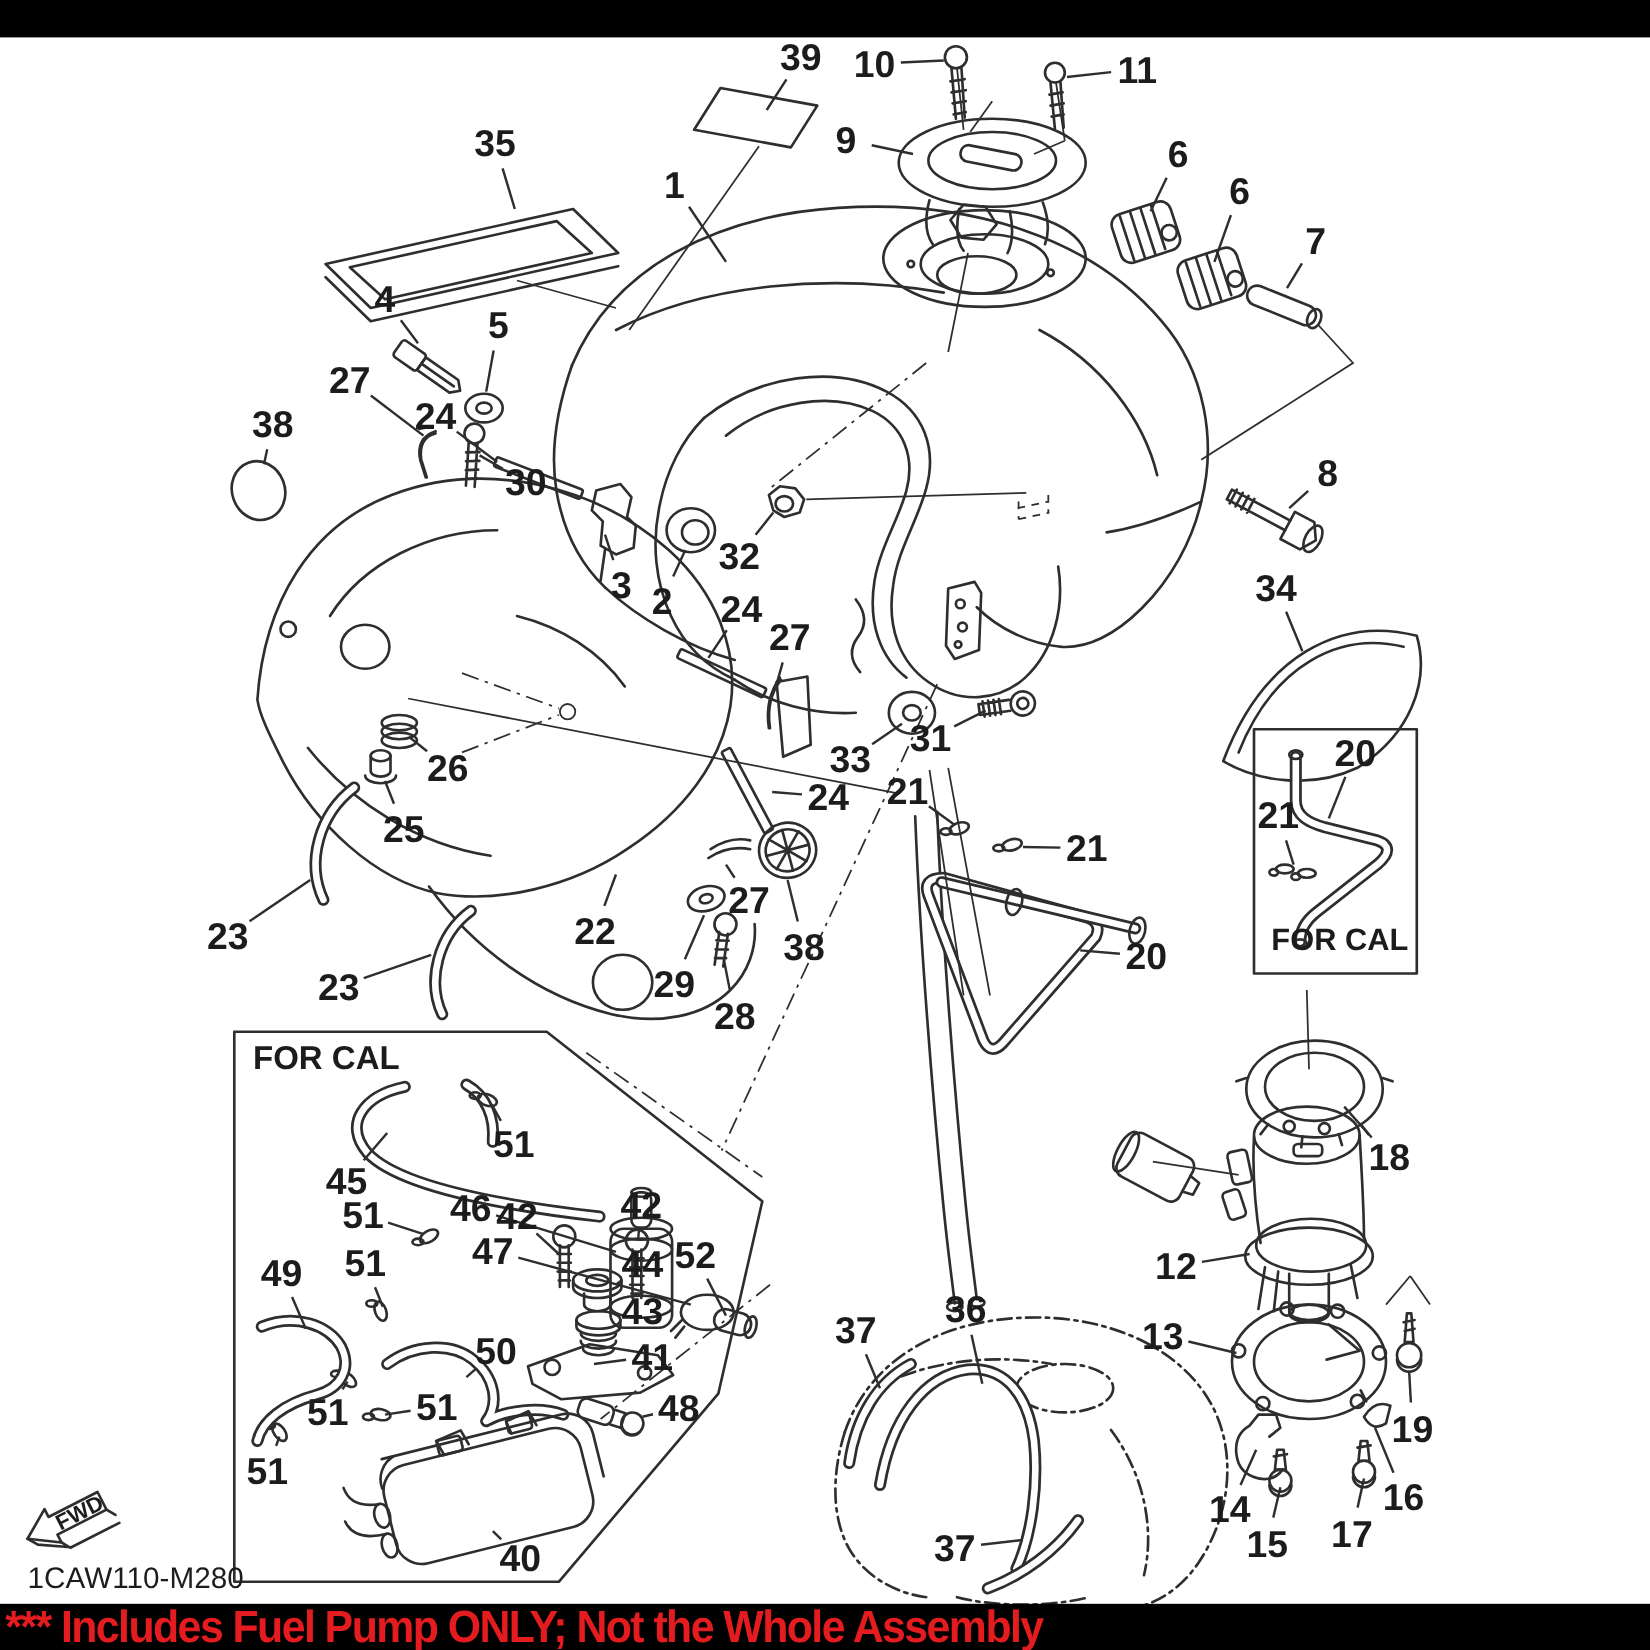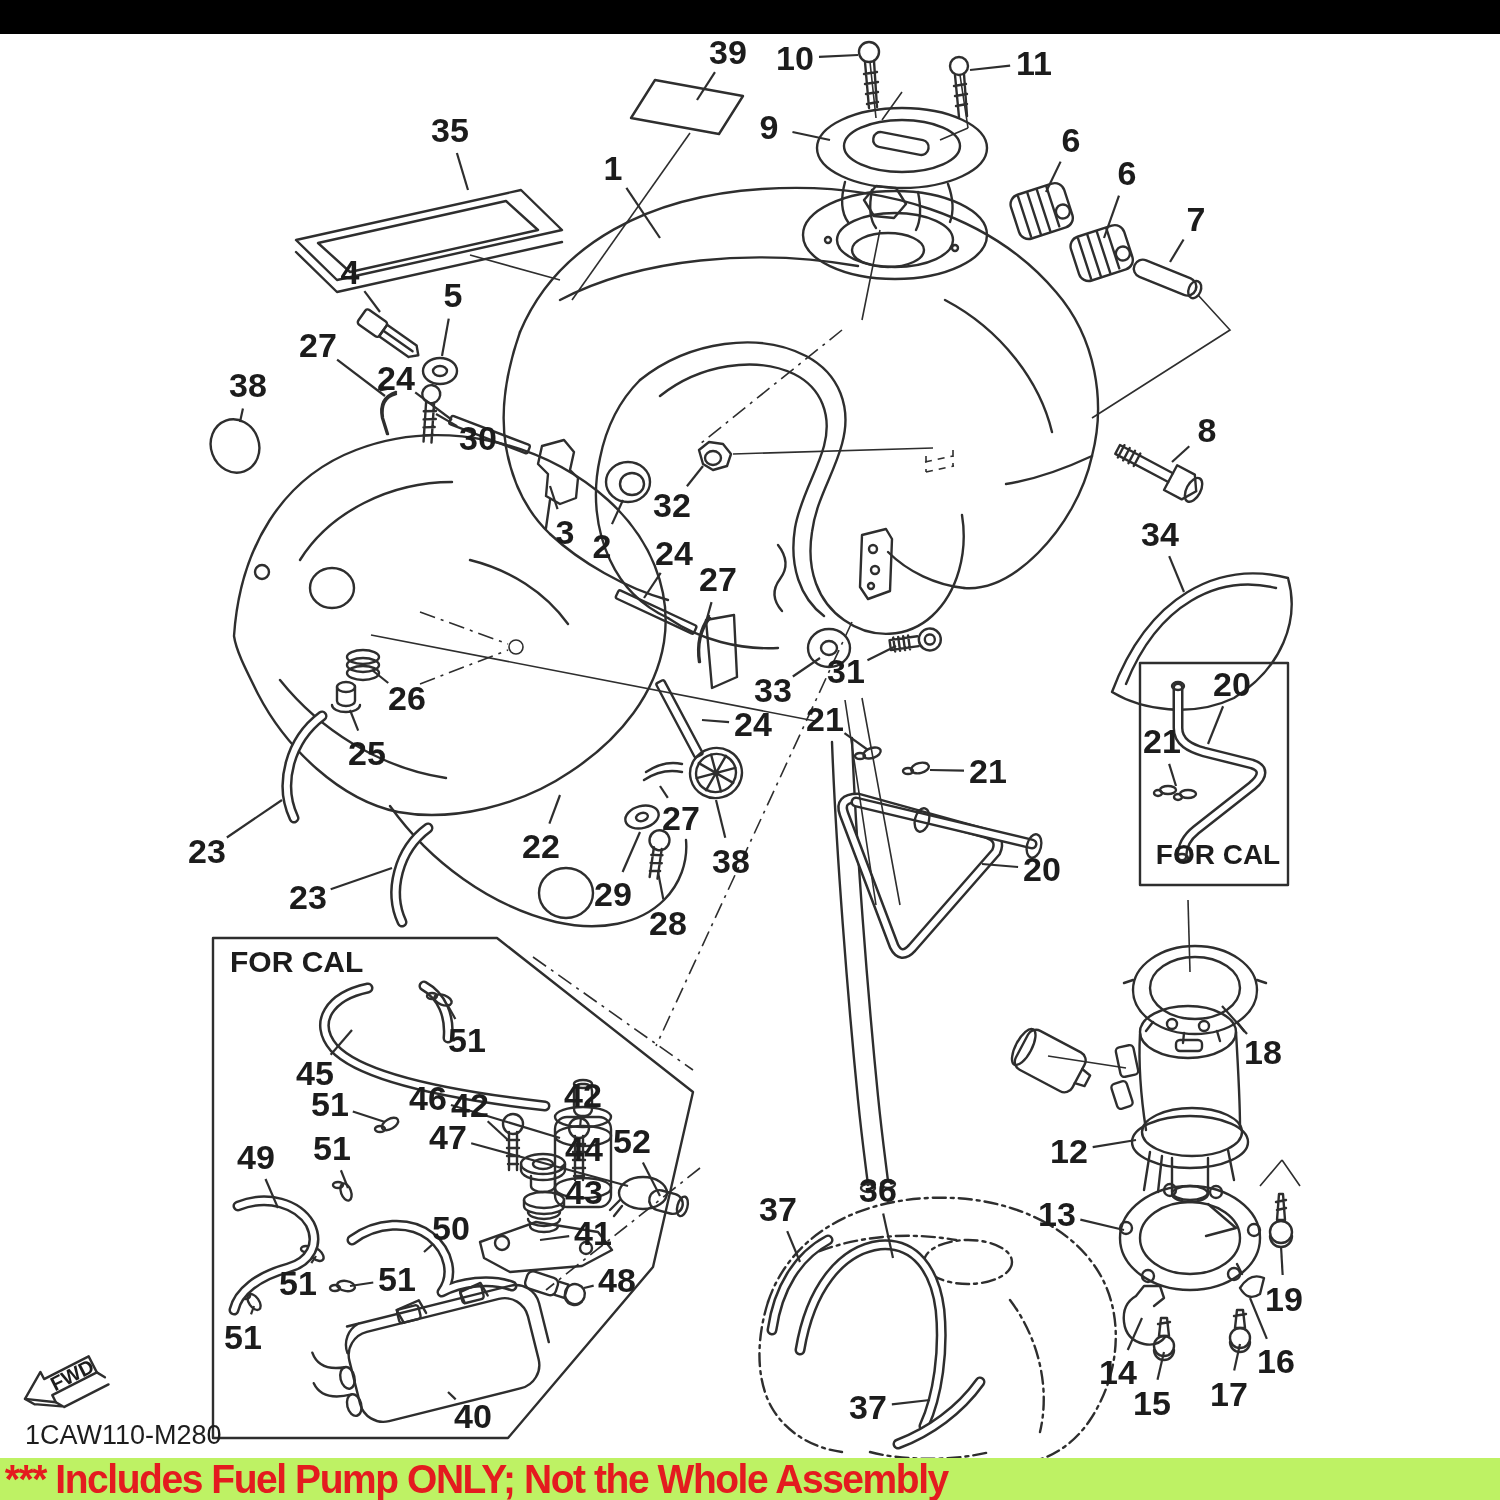--- a/index.html
+++ b/index.html
@@ -567,15 +567,15 @@
       <text x="397" y="1291" class="callout">51</text>
       <line x1="251.02583628409835" y1="1314.38173410845" x2="254" y2="1306" class="leader"></line>
       <text x="243" y="1349" class="callout">51</text>
       <line x1="593.675597463471" y1="1285.654400614916" x2="584" y2="1288" class="leader"></line>
       <text x="617" y="1292" class="callout">48</text>
       <line x1="455.6867042952572" y1="1399.3792361234468" x2="448" y2="1392" class="leader"></line>
       <text x="473" y="1428" class="callout">40</text>
     </g>
 </svg>
 
-<div class="banner" style="background: #bef264;">
+<div class="banner" style="background: #000000;">
   <span style="color: rgb(228, 27, 31);">*** Includes Fuel Pump ONLY; Not the Whole Assembly</span>
 </div>
 
 </body></html>

